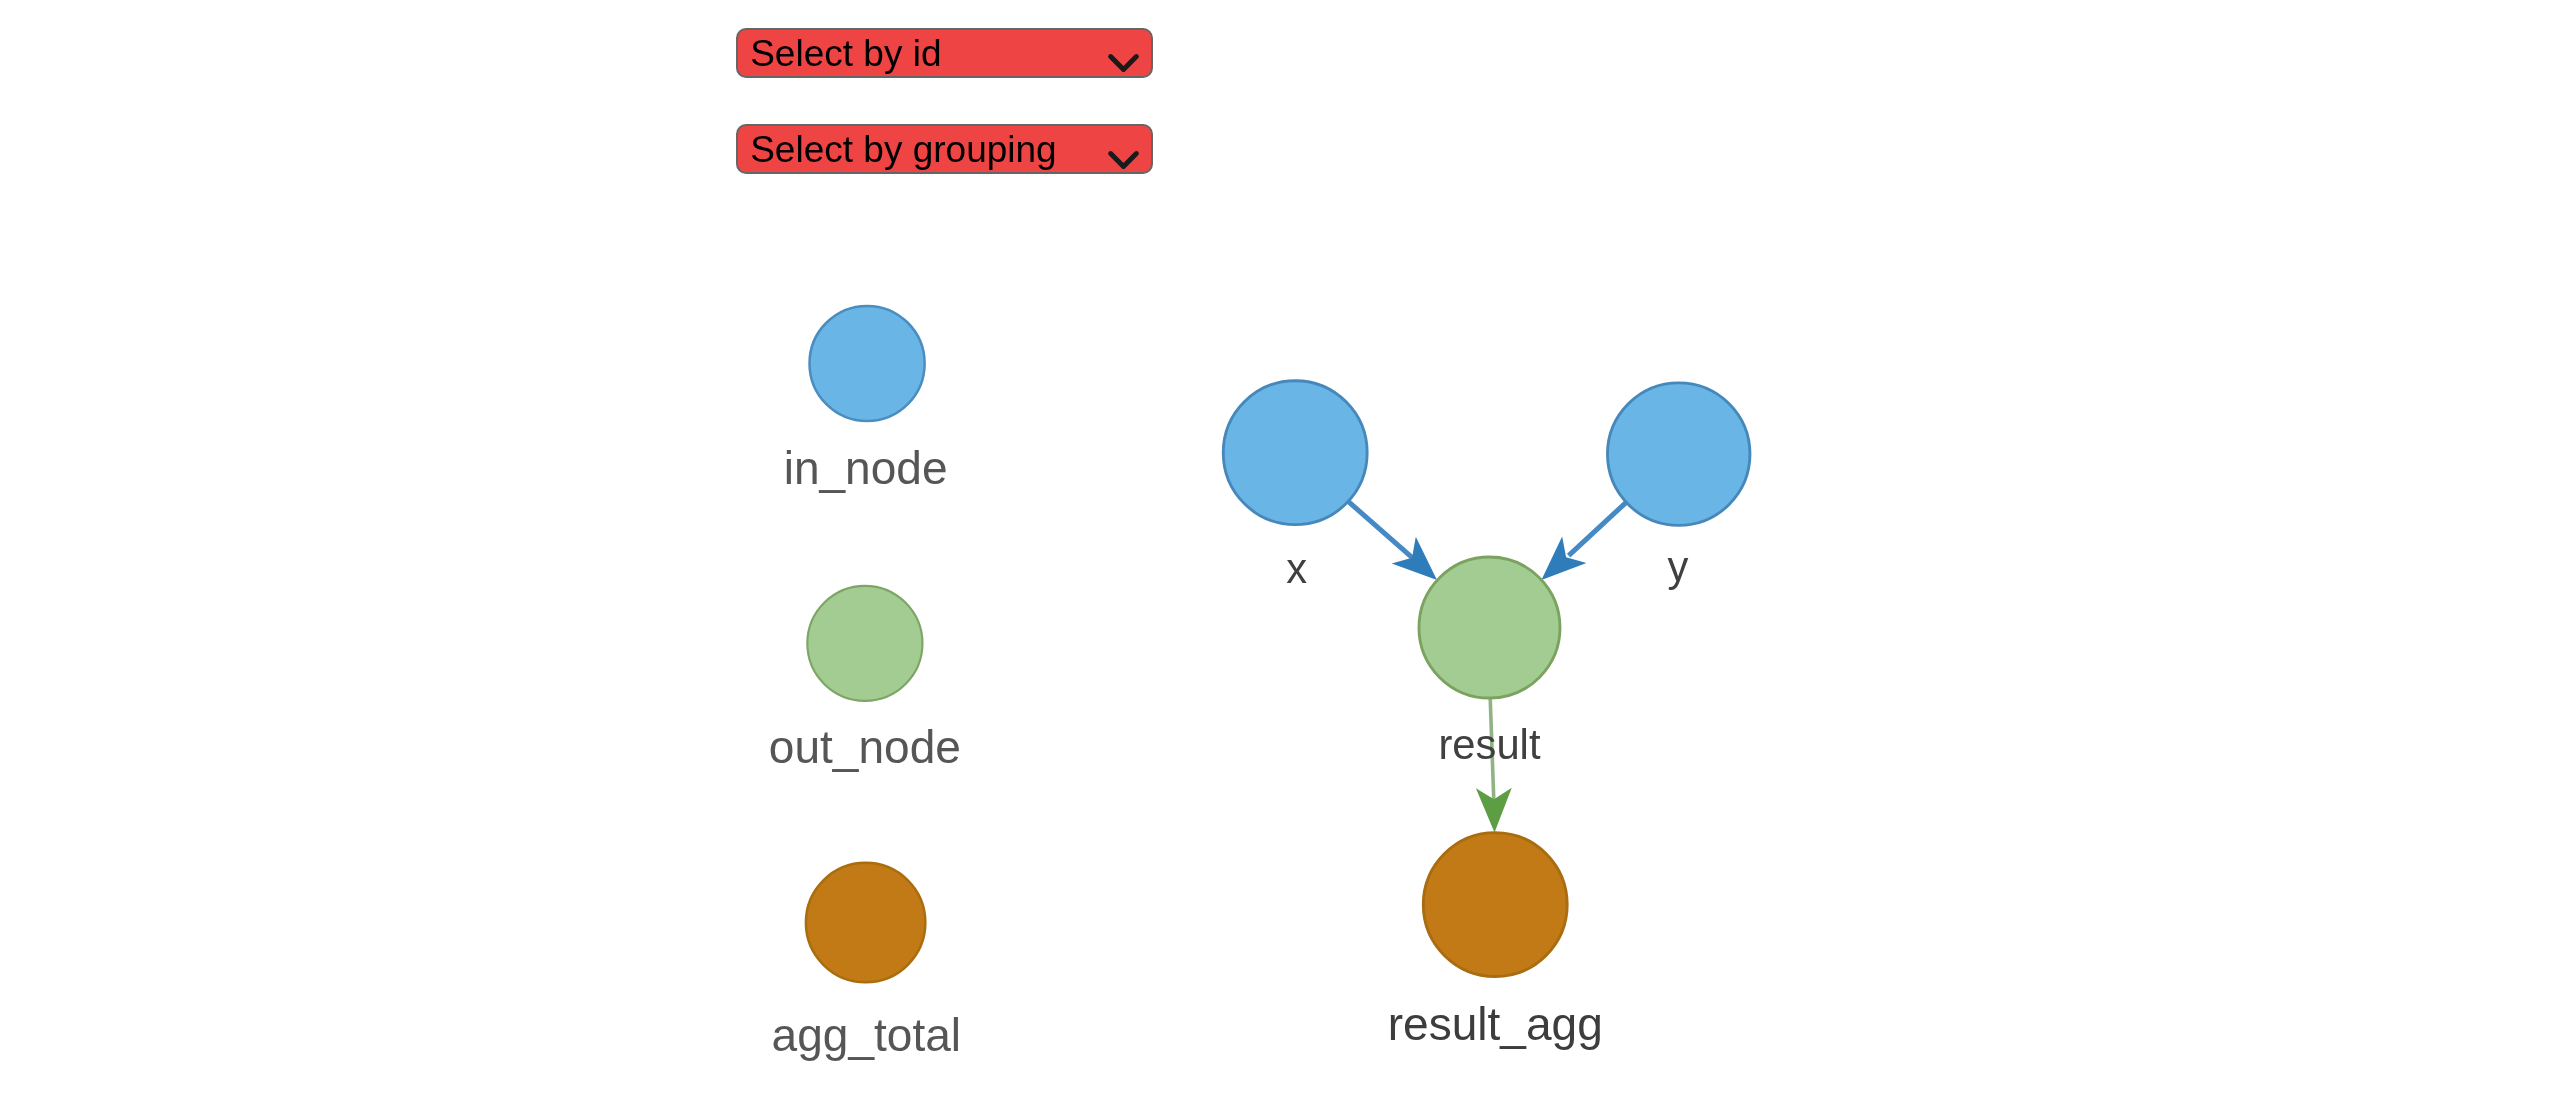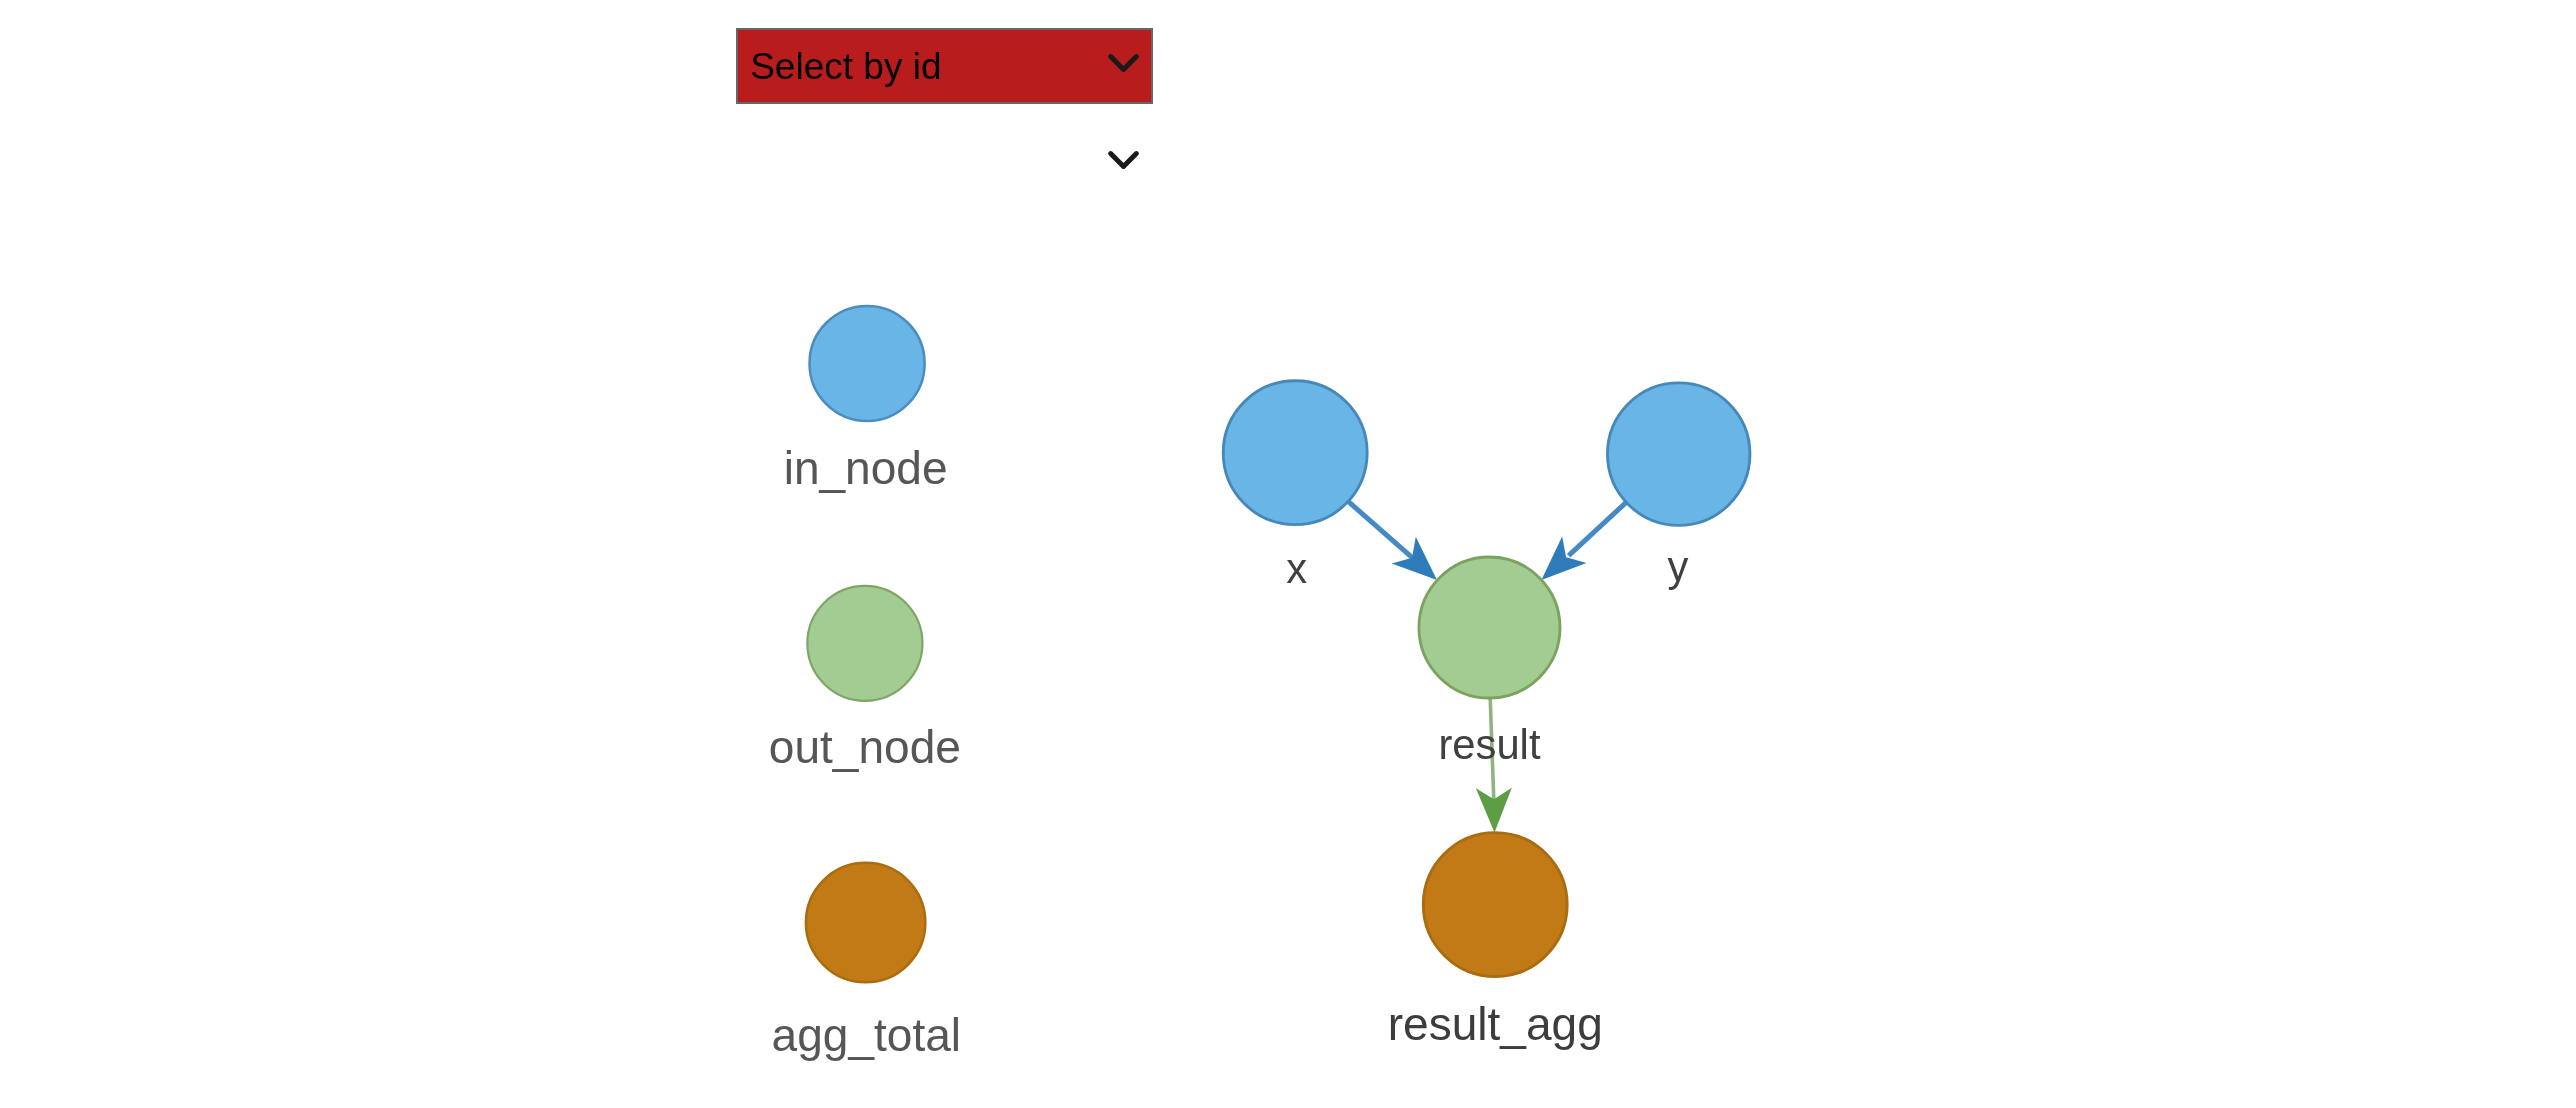--- a/index.html
+++ b/index.html
@@ -8,27 +8,27 @@
     width: 2576px;
     height: 1109px;
     background: #ffffff;
     overflow: hidden;
     font-family: "Liberation Sans", sans-serif;
   }
   .select-ctl {
     position: absolute;
     left: 736px;
     width: 417px;
-    height: 76px;
+    height: 50px;
     box-sizing: border-box;
     -webkit-appearance: none;
     appearance: none;
-    background: #b91c1c;
+    background: #ef4444;
     border: 2.2px solid #666666;
-    border-radius: 0;
+    border-radius: 10px;
     font-family: "Liberation Sans", sans-serif;
     font-size: 37px;
     color: #000000;
     padding: 0 68px 0 12.2px;
     outline: none;
   }
   .select-ctl.first  { top: 28px; }
   .select-ctl.second { top: 124px; }
   .chevron {
     position: absolute;
@@ -66,20 +66,23 @@
 
 <div class="canvas">
 
   <select class="select-ctl first">
     <option>Select by id</option>
   </select>
   <svg class="chevron first" viewBox="0 0 46 28">
     <polyline points="5,5 23,23 41,5" fill="none" stroke="#1a1a1a" stroke-width="7" stroke-linecap="round" stroke-linejoin="round"></polyline>
   </svg>
 
+  <select class="select-ctl second">
+    <option>Select by grouping</option>
+  </select>
   <svg class="chevron second" viewBox="0 0 46 28">
     <polyline points="5,5 23,23 41,5" fill="none" stroke="#1a1a1a" stroke-width="7" stroke-linecap="round" stroke-linejoin="round"></polyline>
   </svg>
 
   <svg class="viz" viewBox="0 0 3580 1541">
 
     <g>
       <circle class="legend-blue" cx="1205" cy="505" r="80" fill="#69b5e5"></circle>
       <text class="legend-label" x="1203" y="672">in_node</text>
 

